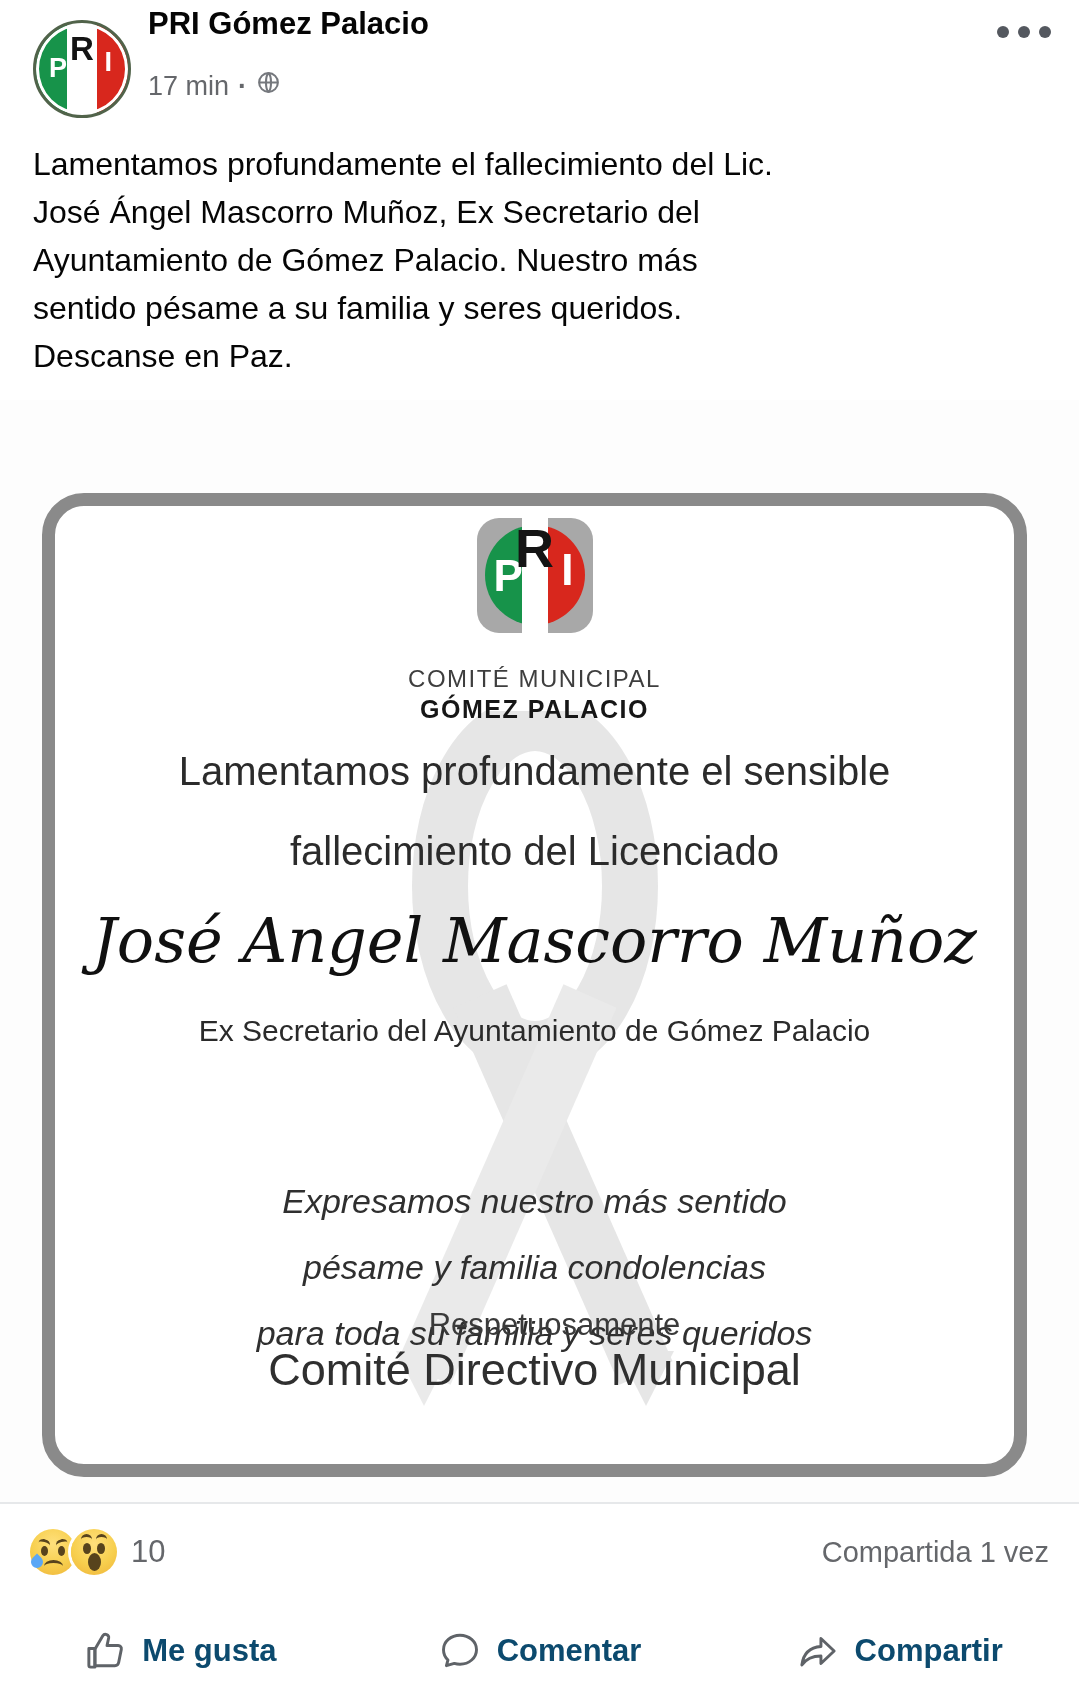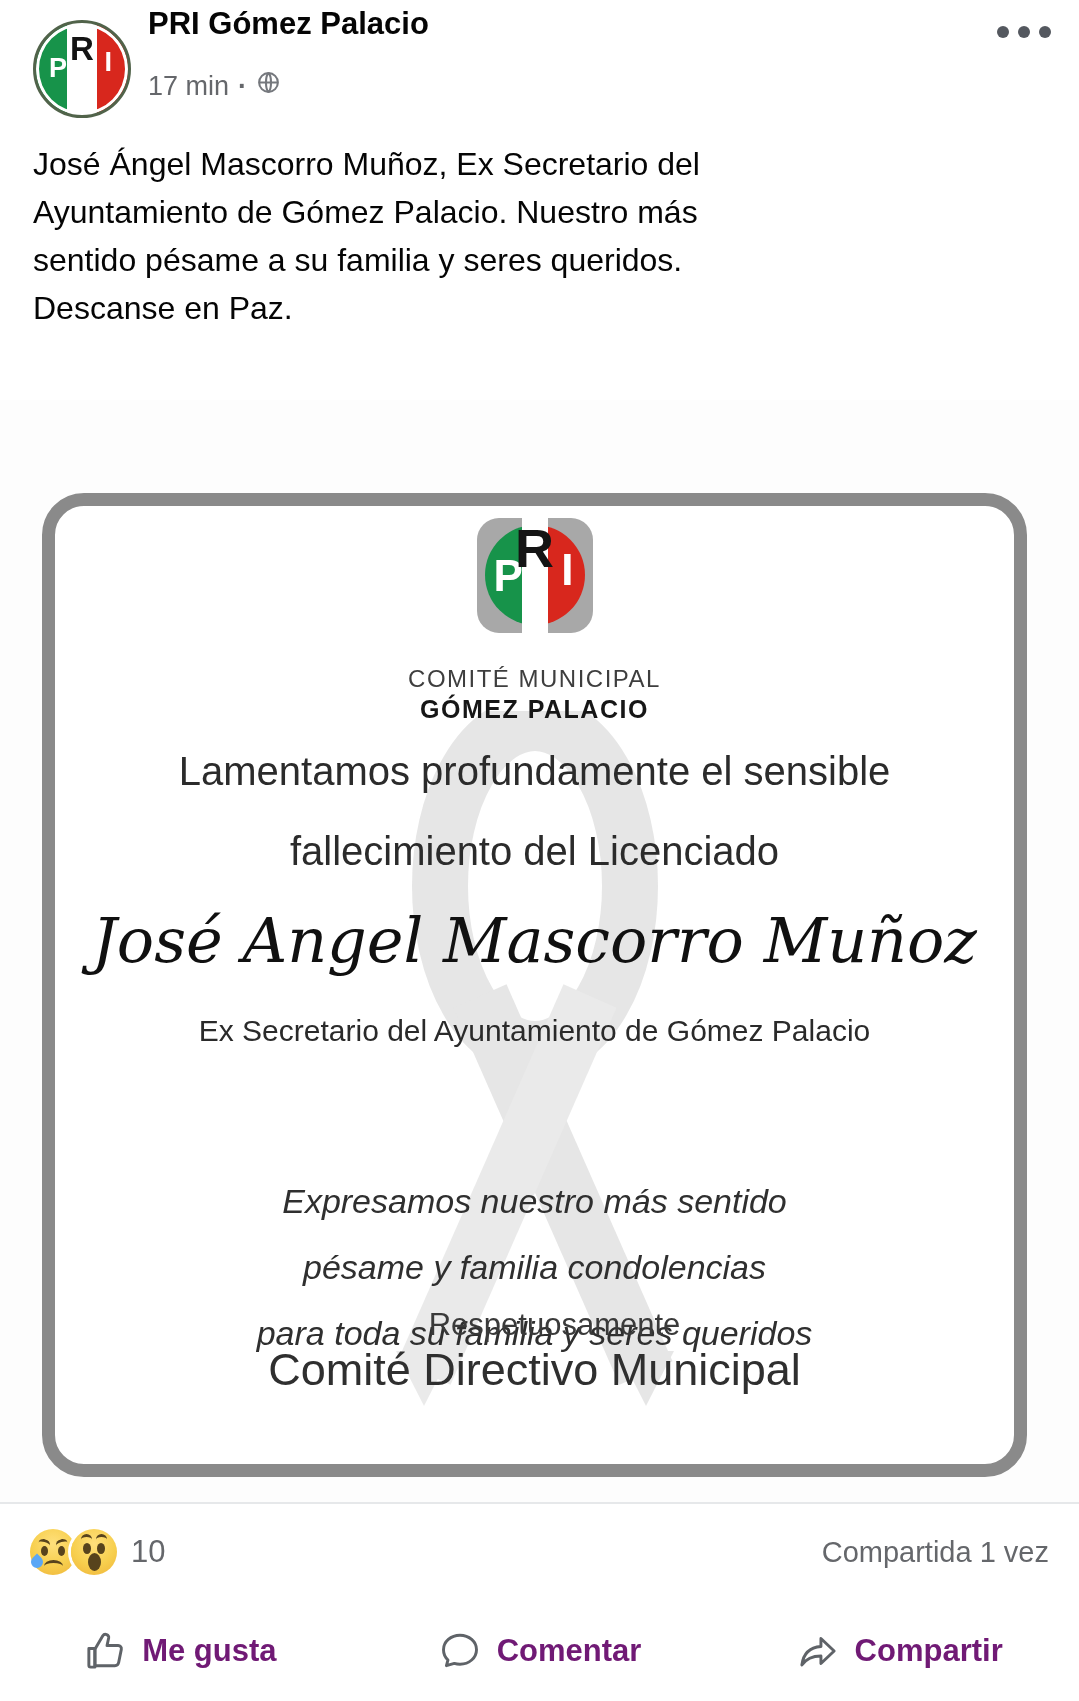--- a/index.html
+++ b/index.html
@@ -86,21 +86,21 @@
   .s-tear{left:1px;top:27px;width:12px;height:12px;background:#5ba7f5;
           border-radius:0 50% 50% 50%;transform:rotate(45deg);}
   .w-eye{width:8px;height:11px;background:#57431c;border-radius:50%;top:14px;}
   .w-eye.l{left:12px;}.w-eye.r{right:12px;}
   .w-brow{width:11px;height:8px;border-top:3px solid #57431c;border-radius:50%;top:5px;}
   .w-brow.l{left:10px;}.w-brow.r{right:10px;}
   .w-mouth{left:17px;top:24px;width:13px;height:18px;background:#57431c;border-radius:50%;}
 
   .actions{position:absolute;top:1600px;left:0;right:0;bottom:0;display:flex;}
   .action-btn{flex:1;display:flex;align-items:center;justify-content:center;gap:15px;
-              color:#701a75;font-size:31px;font-weight:600;cursor:pointer;}
+              color:#0c4a6e;font-size:31px;font-weight:600;cursor:pointer;}
   .action-btn svg{display:block;}
 </style>
 </head>
 <body>
 
 <div class="header">
   <div class="avatar">
     <span class="ltr p">P</span>
     <span class="ltr r">R</span>
     <span class="ltr i">I</span>
@@ -117,20 +117,21 @@
     </span>
   </div>
   <div class="menu-dots">
     <span></span>
       <span></span>
       <span></span>
   </div>
 </div>
 
 <div class="post-text">
+  <div>Lamentamos profundamente el fallecimiento del Lic.</div>
   <div>José Ángel Mascorro Muñoz, Ex Secretario del</div>
   <div>Ayuntamiento de Gómez Palacio. Nuestro más</div>
   <div>sentido pésame a su familia y seres queridos.</div>
   <div>Descanse en Paz.</div>
 </div>
 
 <div class="image-area">
   <div class="card">
 
     <svg class="ribbon" width="340" height="700" viewBox="0 0 340 700">

